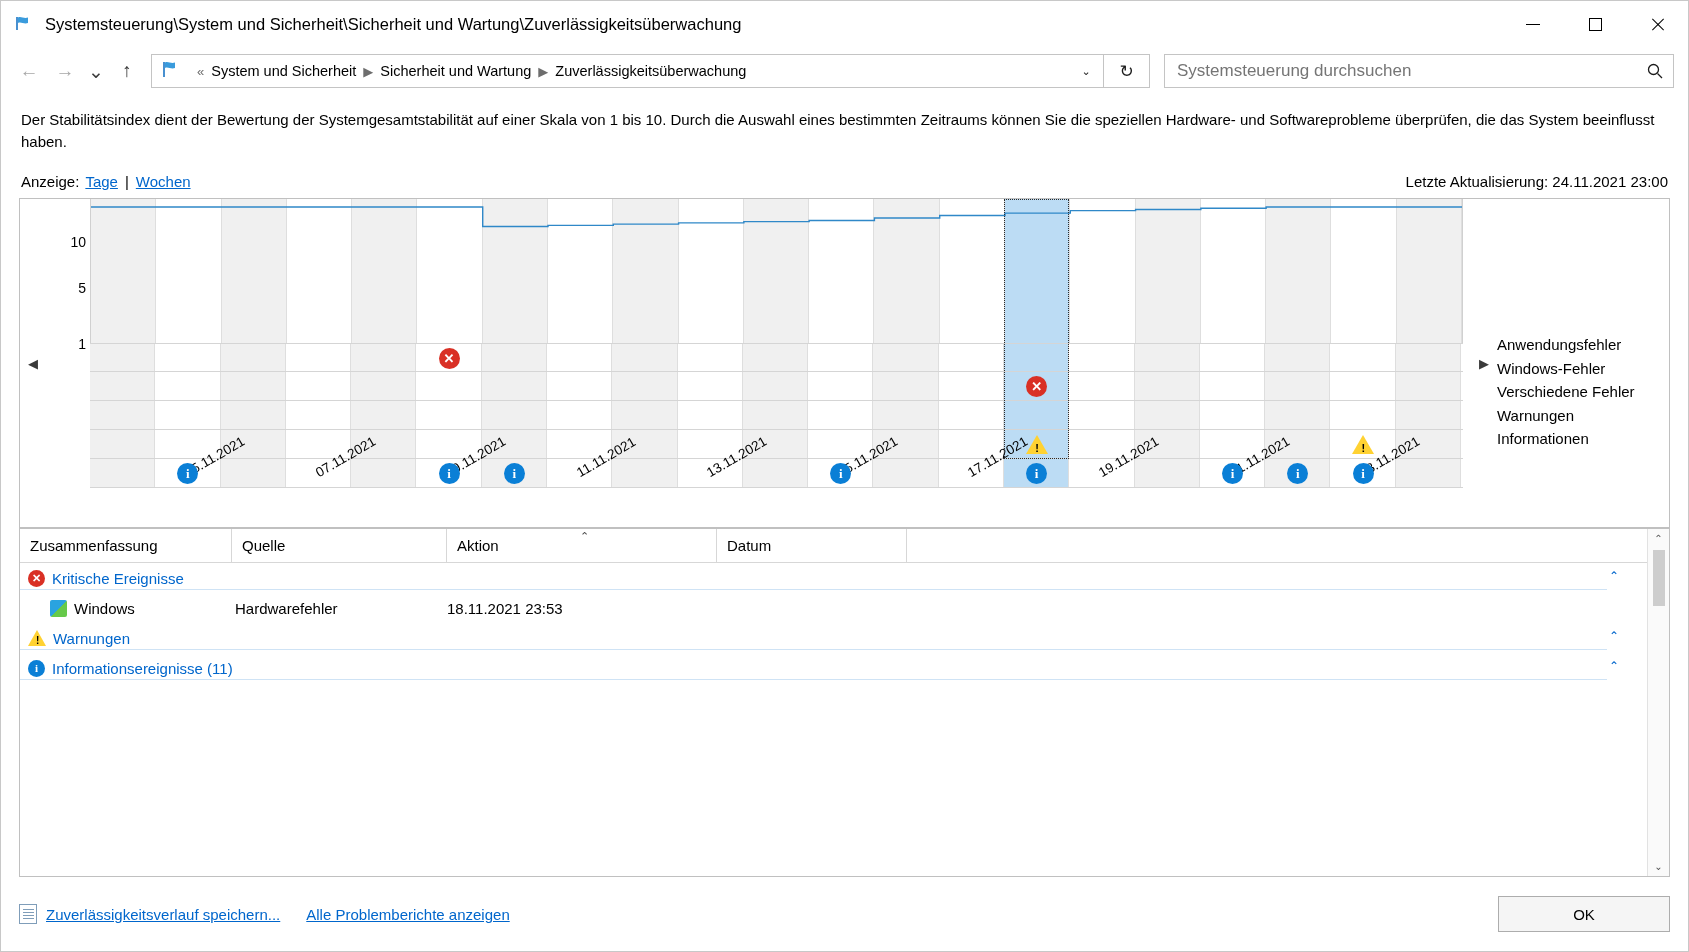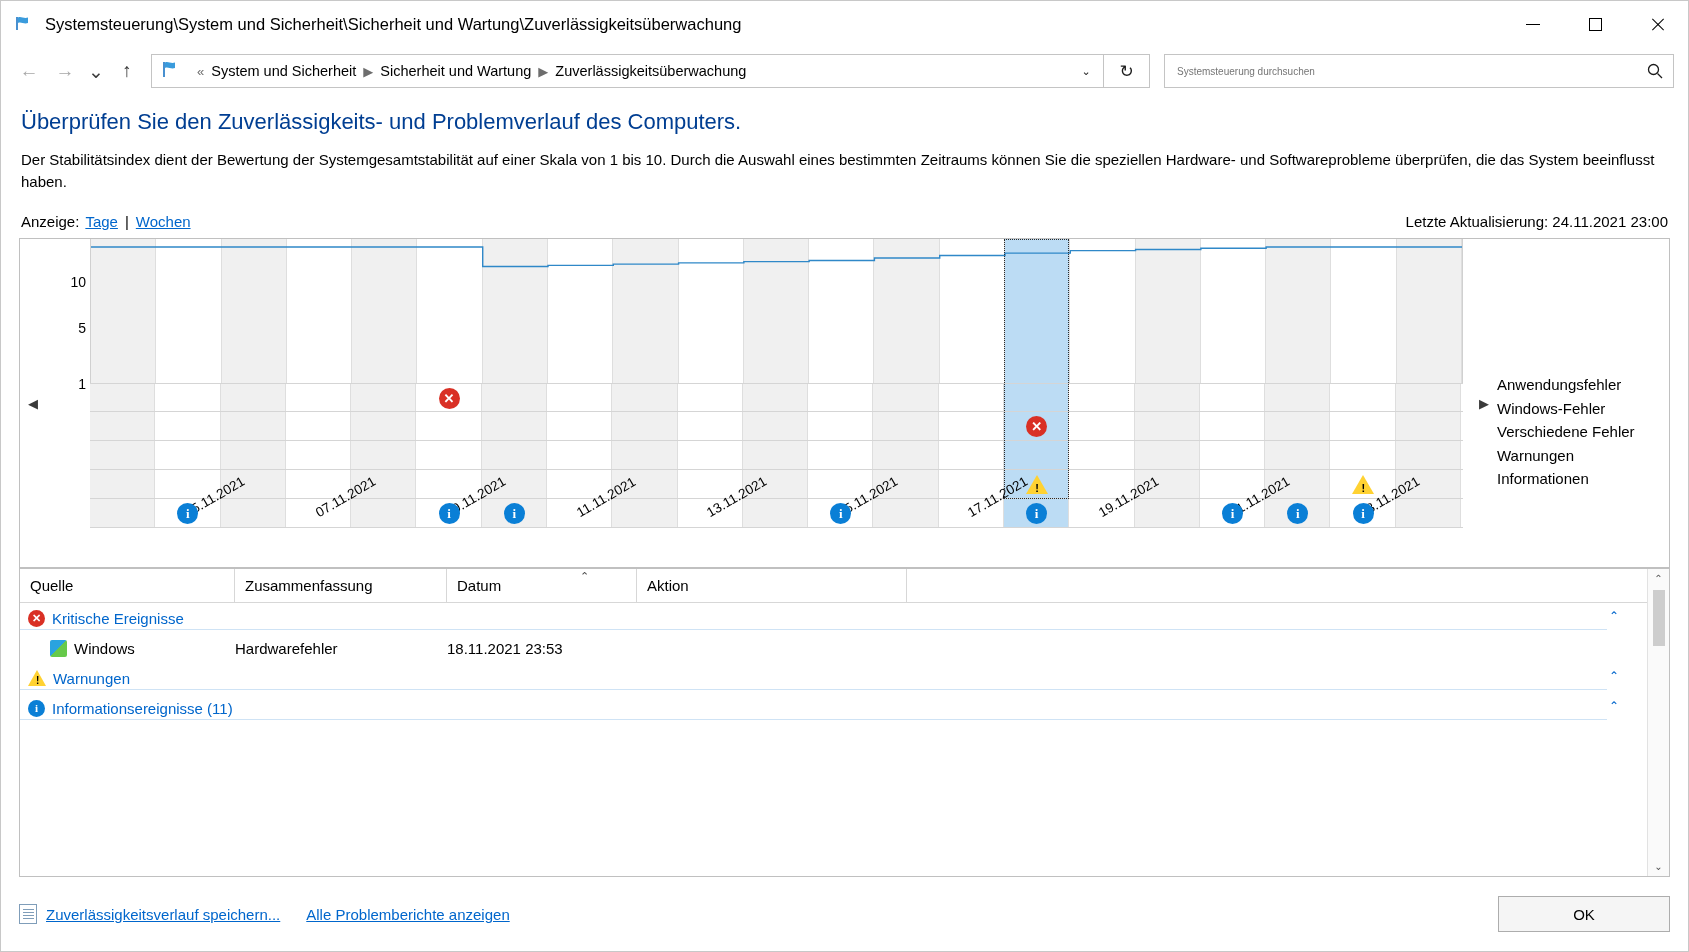--- a/index.html
+++ b/index.html
@@ -115,21 +115,21 @@
     width: 510px; height: 34px;
     border: 1px solid #c4c4c4;
     margin-left: 14px;
     display: flex; align-items: center;
     flex: none;
   }
   .search input {
     border: none; outline: none;
     flex: 1;
     font-family: "Liberation Sans", sans-serif;
-    font-size: 10px;
+    font-size: 17px;
     color: #6d28d9;
     padding-left: 12px;
     background: transparent;
   }
   .search-icon {
     width: 36px; display: flex; align-items: center; justify-content: center;
     color: #1b1b1b; font-size: 15px;
   }
 
   
@@ -464,21 +464,20 @@
         <svg width="16" height="16" viewBox="0 0 16 16">
           <circle cx="6.5" cy="6.5" r="5" fill="none" stroke="#1b1b1b" stroke-width="1.3"></circle>
           <path d="M10.5 10.5 L15 15" stroke="#1b1b1b" stroke-width="1.3"></path>
         </svg>
       </div>
     </div>
   </div>
 
   <div class="content">
 
-    <div class="headline">Überprüfen Sie den Zuverlässigkeits- und Problemverlauf des Computers.</div>
     <div class="desc">Der Stabilitätsindex dient der Bewertung der Systemgesamtstabilität auf einer Skala von 1 bis 10. Durch die Auswahl eines bestimmten Zeitraums können Sie die speziellen Hardware- und Softwareprobleme überprüfen, die das System beeinflusst haben.</div>
 
     <div class="viewrow">
       <span class="lbl">Anzeige:</span>
       <span class="link" style="margin-left:6px">Tage</span>
       <span class="sep-pipe">|</span>
       <span class="link">Wochen</span>
       <span class="lastupdate">Letzte Aktualisierung: 24.11.2021 23:00</span>
     </div>
 
@@ -675,24 +674,24 @@
         <div>Warnungen</div>
         <div>Informationen</div>
       </div>
     </div>
 
 
     <div class="details-box">
       <div class="dt-wrap">
         <div style="flex:1; display:flex; flex-direction:column; min-width:0;">
           <div class="dt-head">
+            <div class="cell c-summary">Zusammenfassung</div>
             <div class="cell c-quelle">Quelle</div>
-            <div class="cell c-summary">Zusammenfassung</div>
+            <div class="cell c-aktion" style="border-right:1px solid #d7d7d7; max-width:270px;">Aktion</div>
             <div class="cell c-datum">Datum</div>
-            <div class="cell c-aktion" style="border-right:1px solid #d7d7d7; max-width:270px;">Aktion</div>
             <div class="sort-caret">⌃</div>
           </div>
           <div class="dt-body" id="dt-body">
               <div class="grp-row">
                 <div class="c-quelle" style="width: auto;">
                   <span class="mini mini-err">✕</span>
                   <span class="txt">Kritische Ereignisse</span>
                 </div>
                 <div class="collapse-caret">⌃</div>
               </div>

